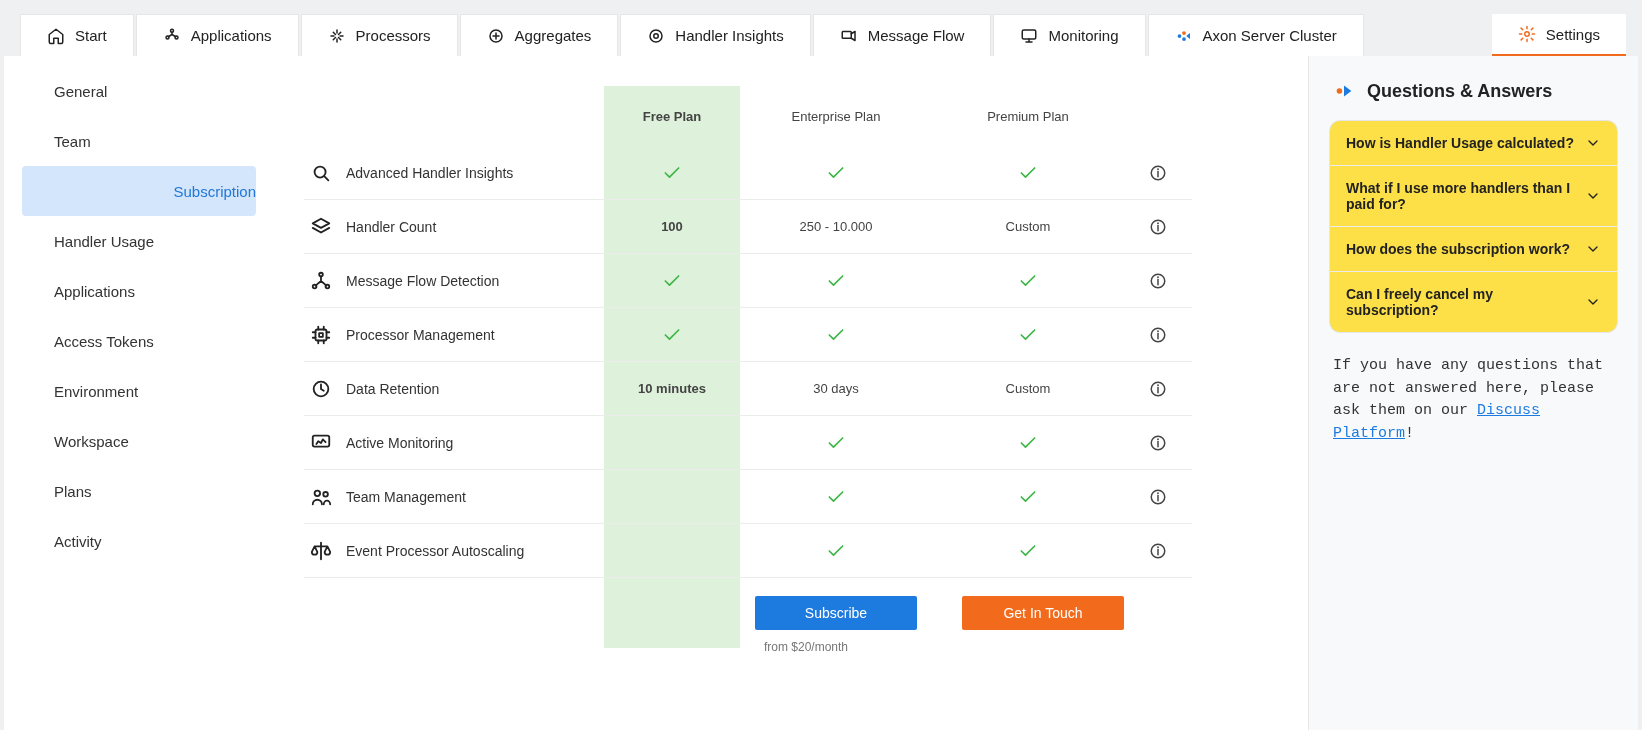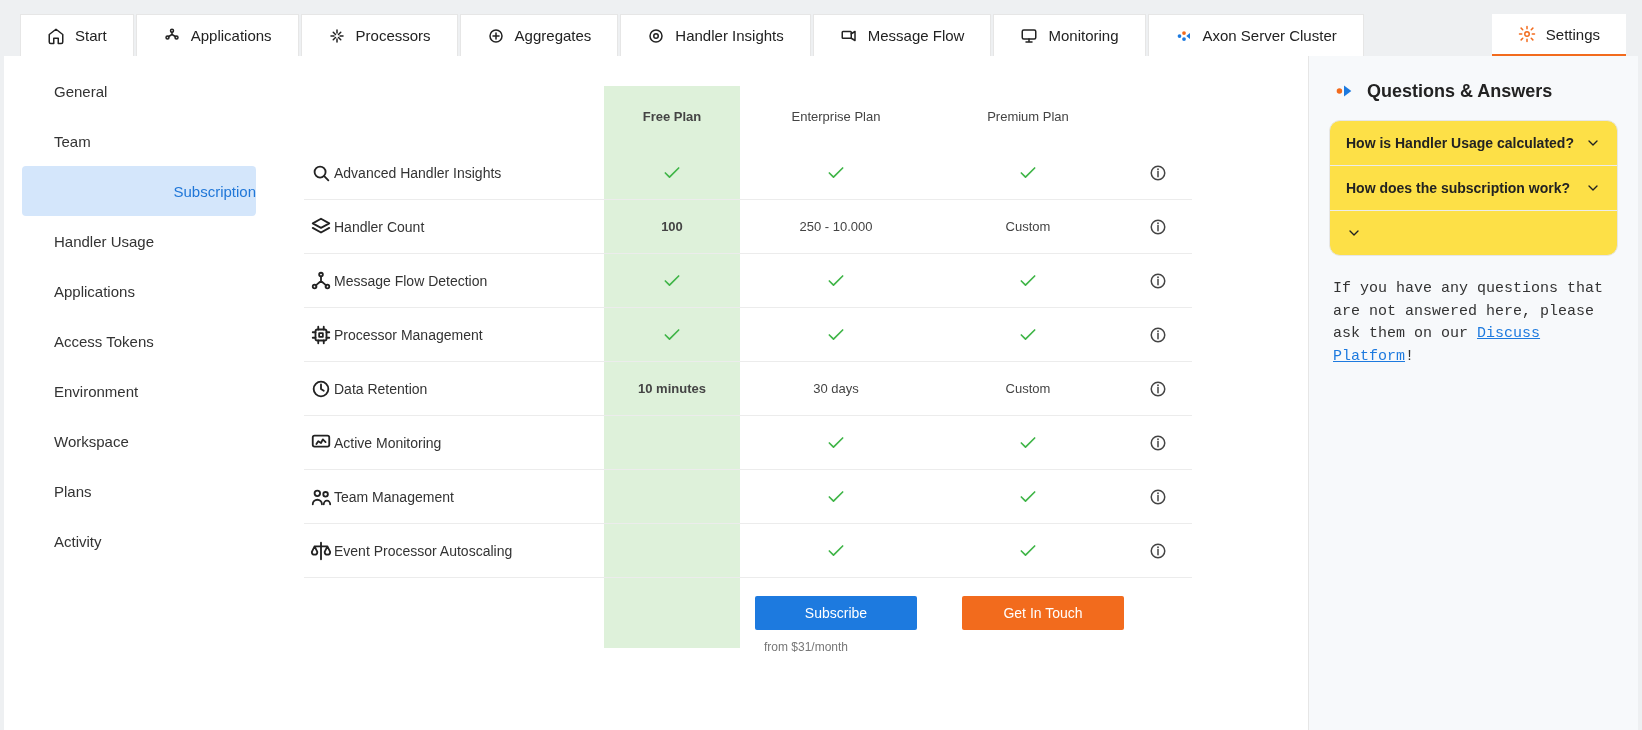--- a/index.html
+++ b/index.html
@@ -108,21 +108,21 @@
     justify-content: center;
     position: relative;
     z-index: 1;
     border-bottom: 1px solid #ececec;
     font-size: 13px;
     color: #444;
   }
 
   .cell.feature-col {
     justify-content: flex-start;
-    gap: 2px;
+    gap: 14px;
     font-size: 14px;
     color: #333;
     padding-left: 6px;
   }
   .feature-col .ficon { width:22px; height:22px; display:inline-flex; color:#222; }
   .free-col { font-weight: 600; }
   .info-col .iicon { width:18px; height:18px; cursor:pointer; }
 
   .check {
     width: 20px; height: 20px; color: #3fb547;
@@ -684,21 +684,21 @@
         <div class="cell" style="border-bottom: none; height: 70px;"></div>
         <div class="cell" style="border-bottom: none; height: 70px;"></div>
         <div class="cell" style="border-bottom: none; height: 70px;">
           <button class="btn subscribe">Subscribe</button>
         </div>
         <div class="cell" style="border-bottom: none; height: 70px; justify-content: flex-end;">
           <button class="btn contact">Get In Touch</button>
         </div>
         <div class="cell" style="border-bottom: none; height: 70px;"></div>
       </div>
-    <div class="price-note" style="top: 584px; left: 436px;"><span>from $31/month</span></div>
+    <div class="price-note" style="top: 584px; left: 436px;"><span>from $20/month</span></div>
   </div>
 
   <div class="qa-panel">
     <div class="qa-header">
       <span class="qicon">
           <svg viewBox="0 0 24 24">
             <use href="#i-qa"></use>
           </svg>
         </span>
       <span>Questions &amp; Answers</span>
@@ -706,28 +706,37 @@
     <div class="qa-list">
       <div class="qa-item">
         <span>How is Handler Usage calculated?</span>
         <span class="chev">
             <svg viewBox="0 0 24 24">
               <use href="#i-chev"></use>
             </svg>
           </span>
       </div>
       <div class="qa-item">
+        <span>What if I use more handlers than I paid for?</span>
+        <span class="chev">
+            <svg viewBox="0 0 24 24">
+              <use href="#i-chev"></use>
+            </svg>
+          </span>
+      </div>
+      <div class="qa-item">
         <span>How does the subscription work?</span>
         <span class="chev">
             <svg viewBox="0 0 24 24">
               <use href="#i-chev"></use>
             </svg>
           </span>
       </div>
       <div class="qa-item">
+        <span>Can I freely cancel my subscription?</span>
         <span class="chev">
             <svg viewBox="0 0 24 24">
               <use href="#i-chev"></use>
             </svg>
           </span>
       </div>
     </div>
     <div class="qa-note">
       <span>If you have any questions that are not answered here, please ask them on our </span><a>Discuss Platform</a><span>!</span>
     </div>

